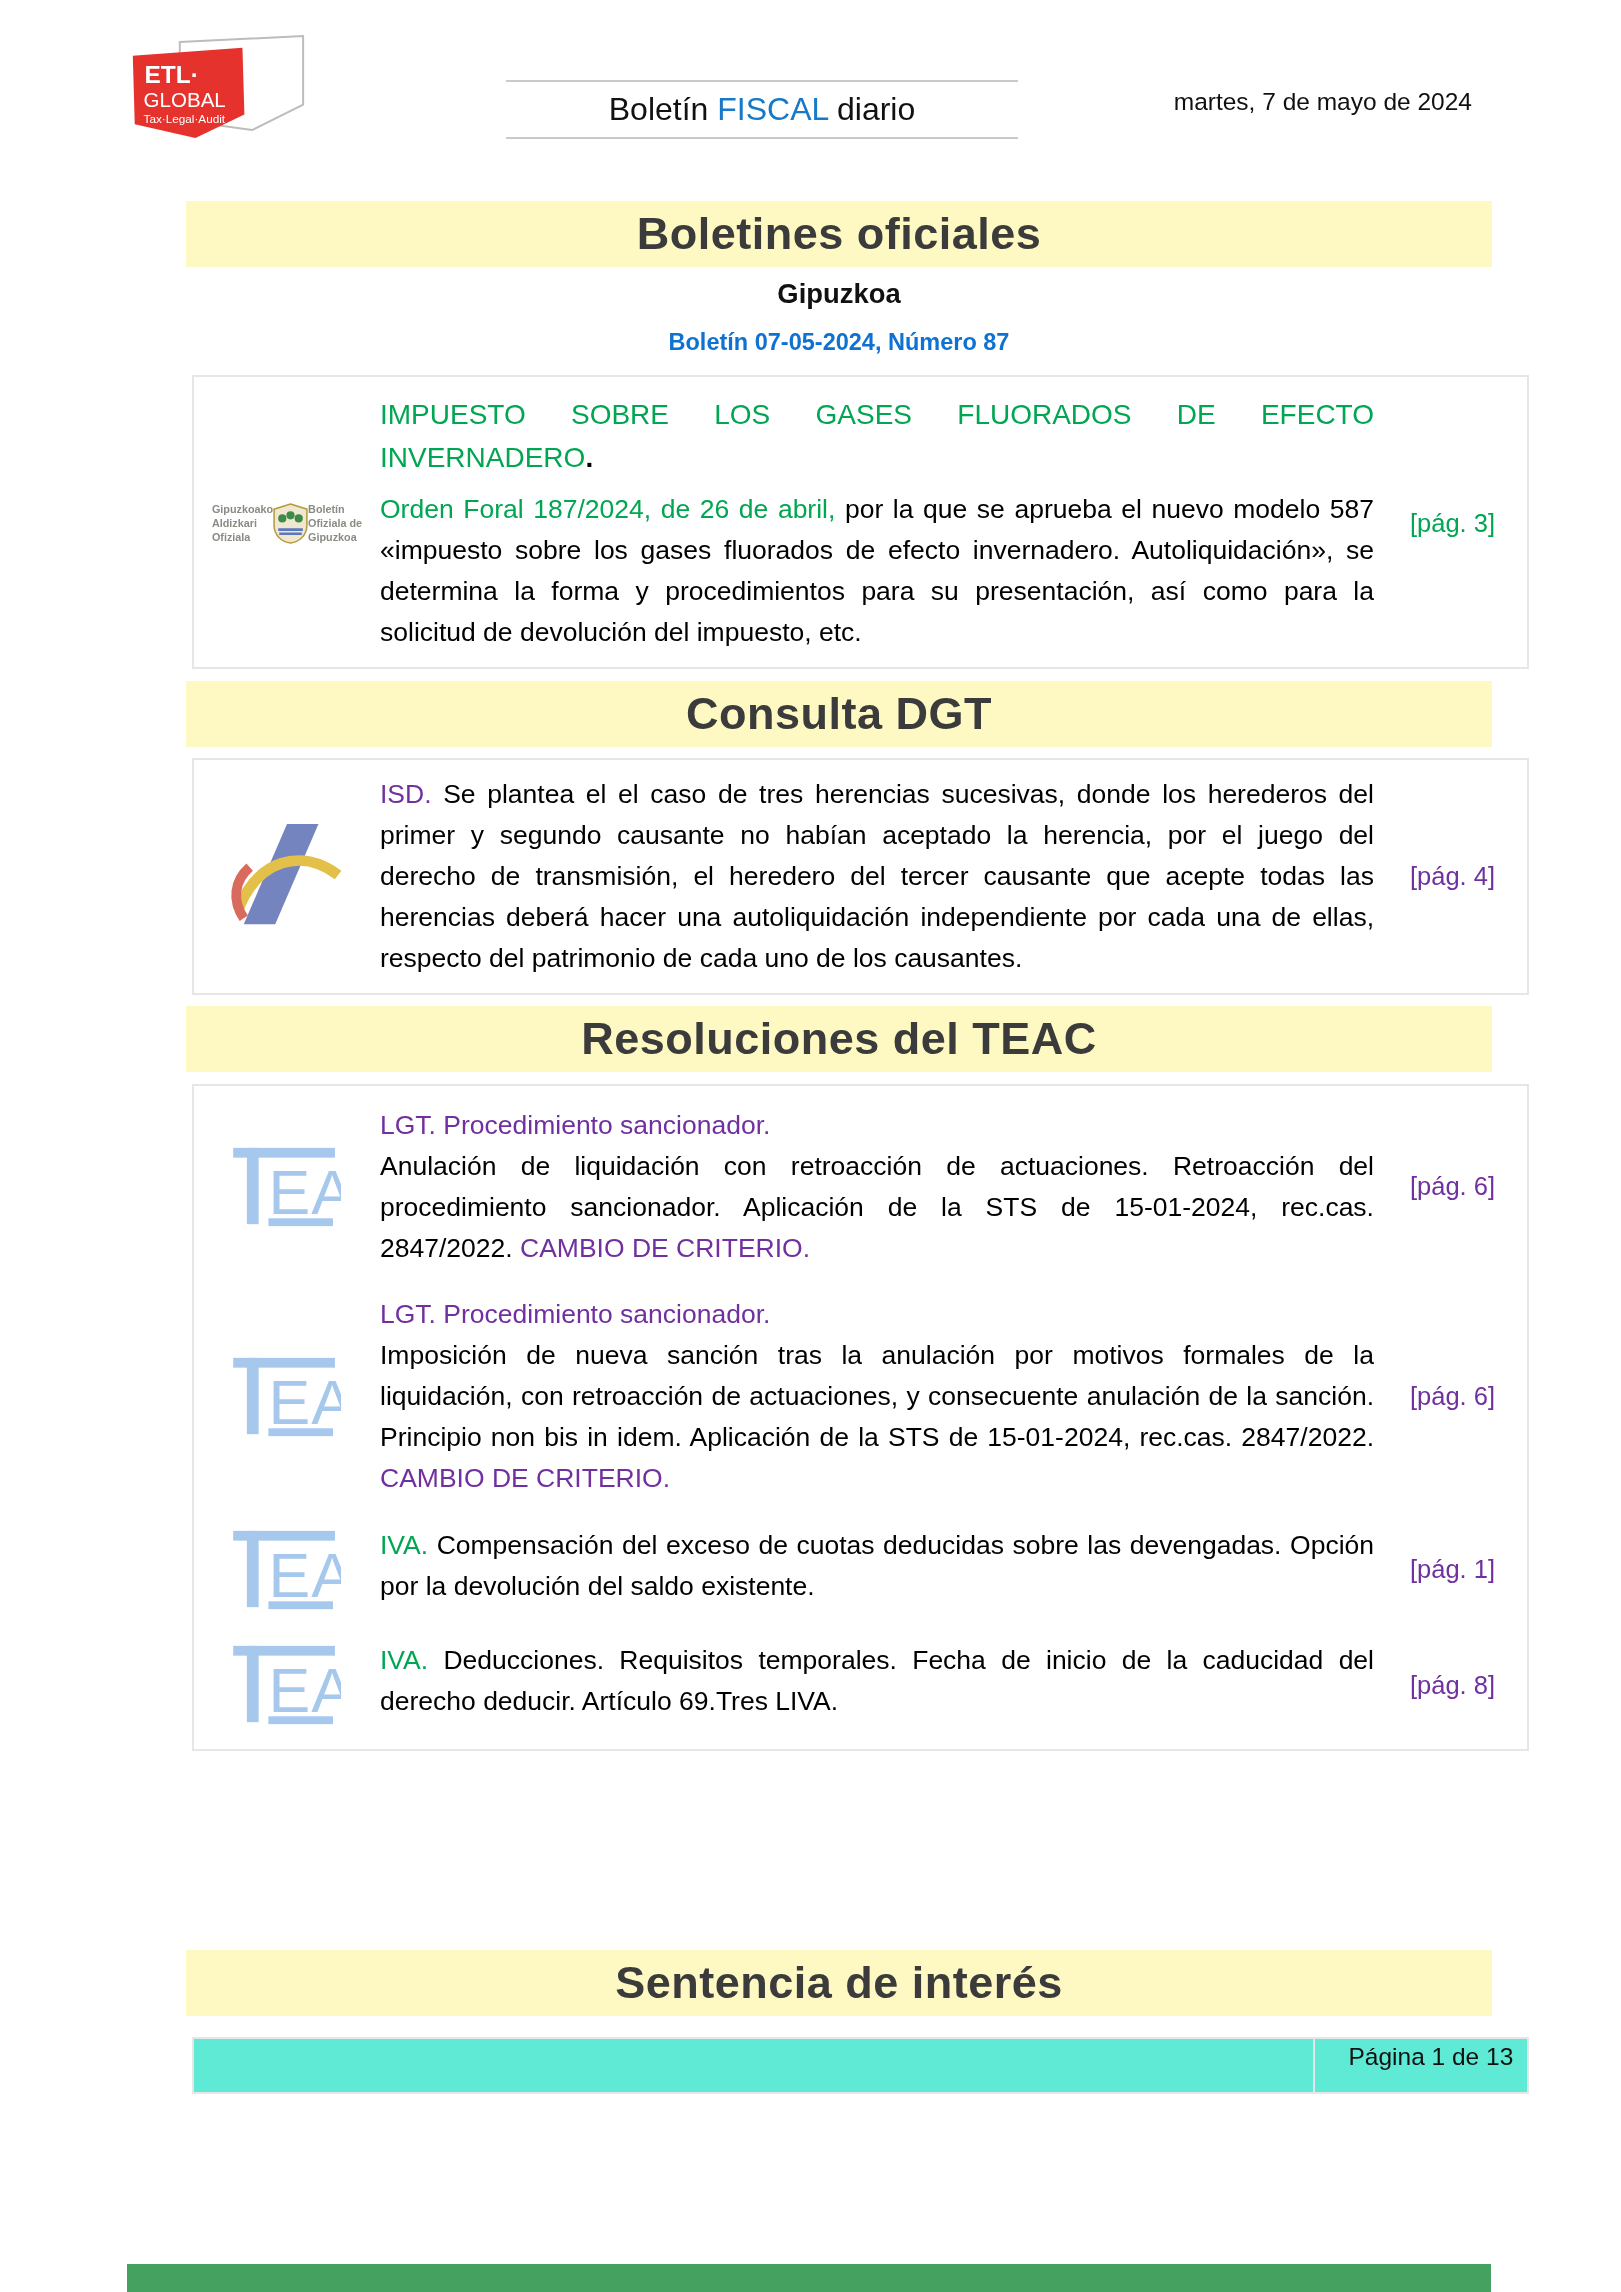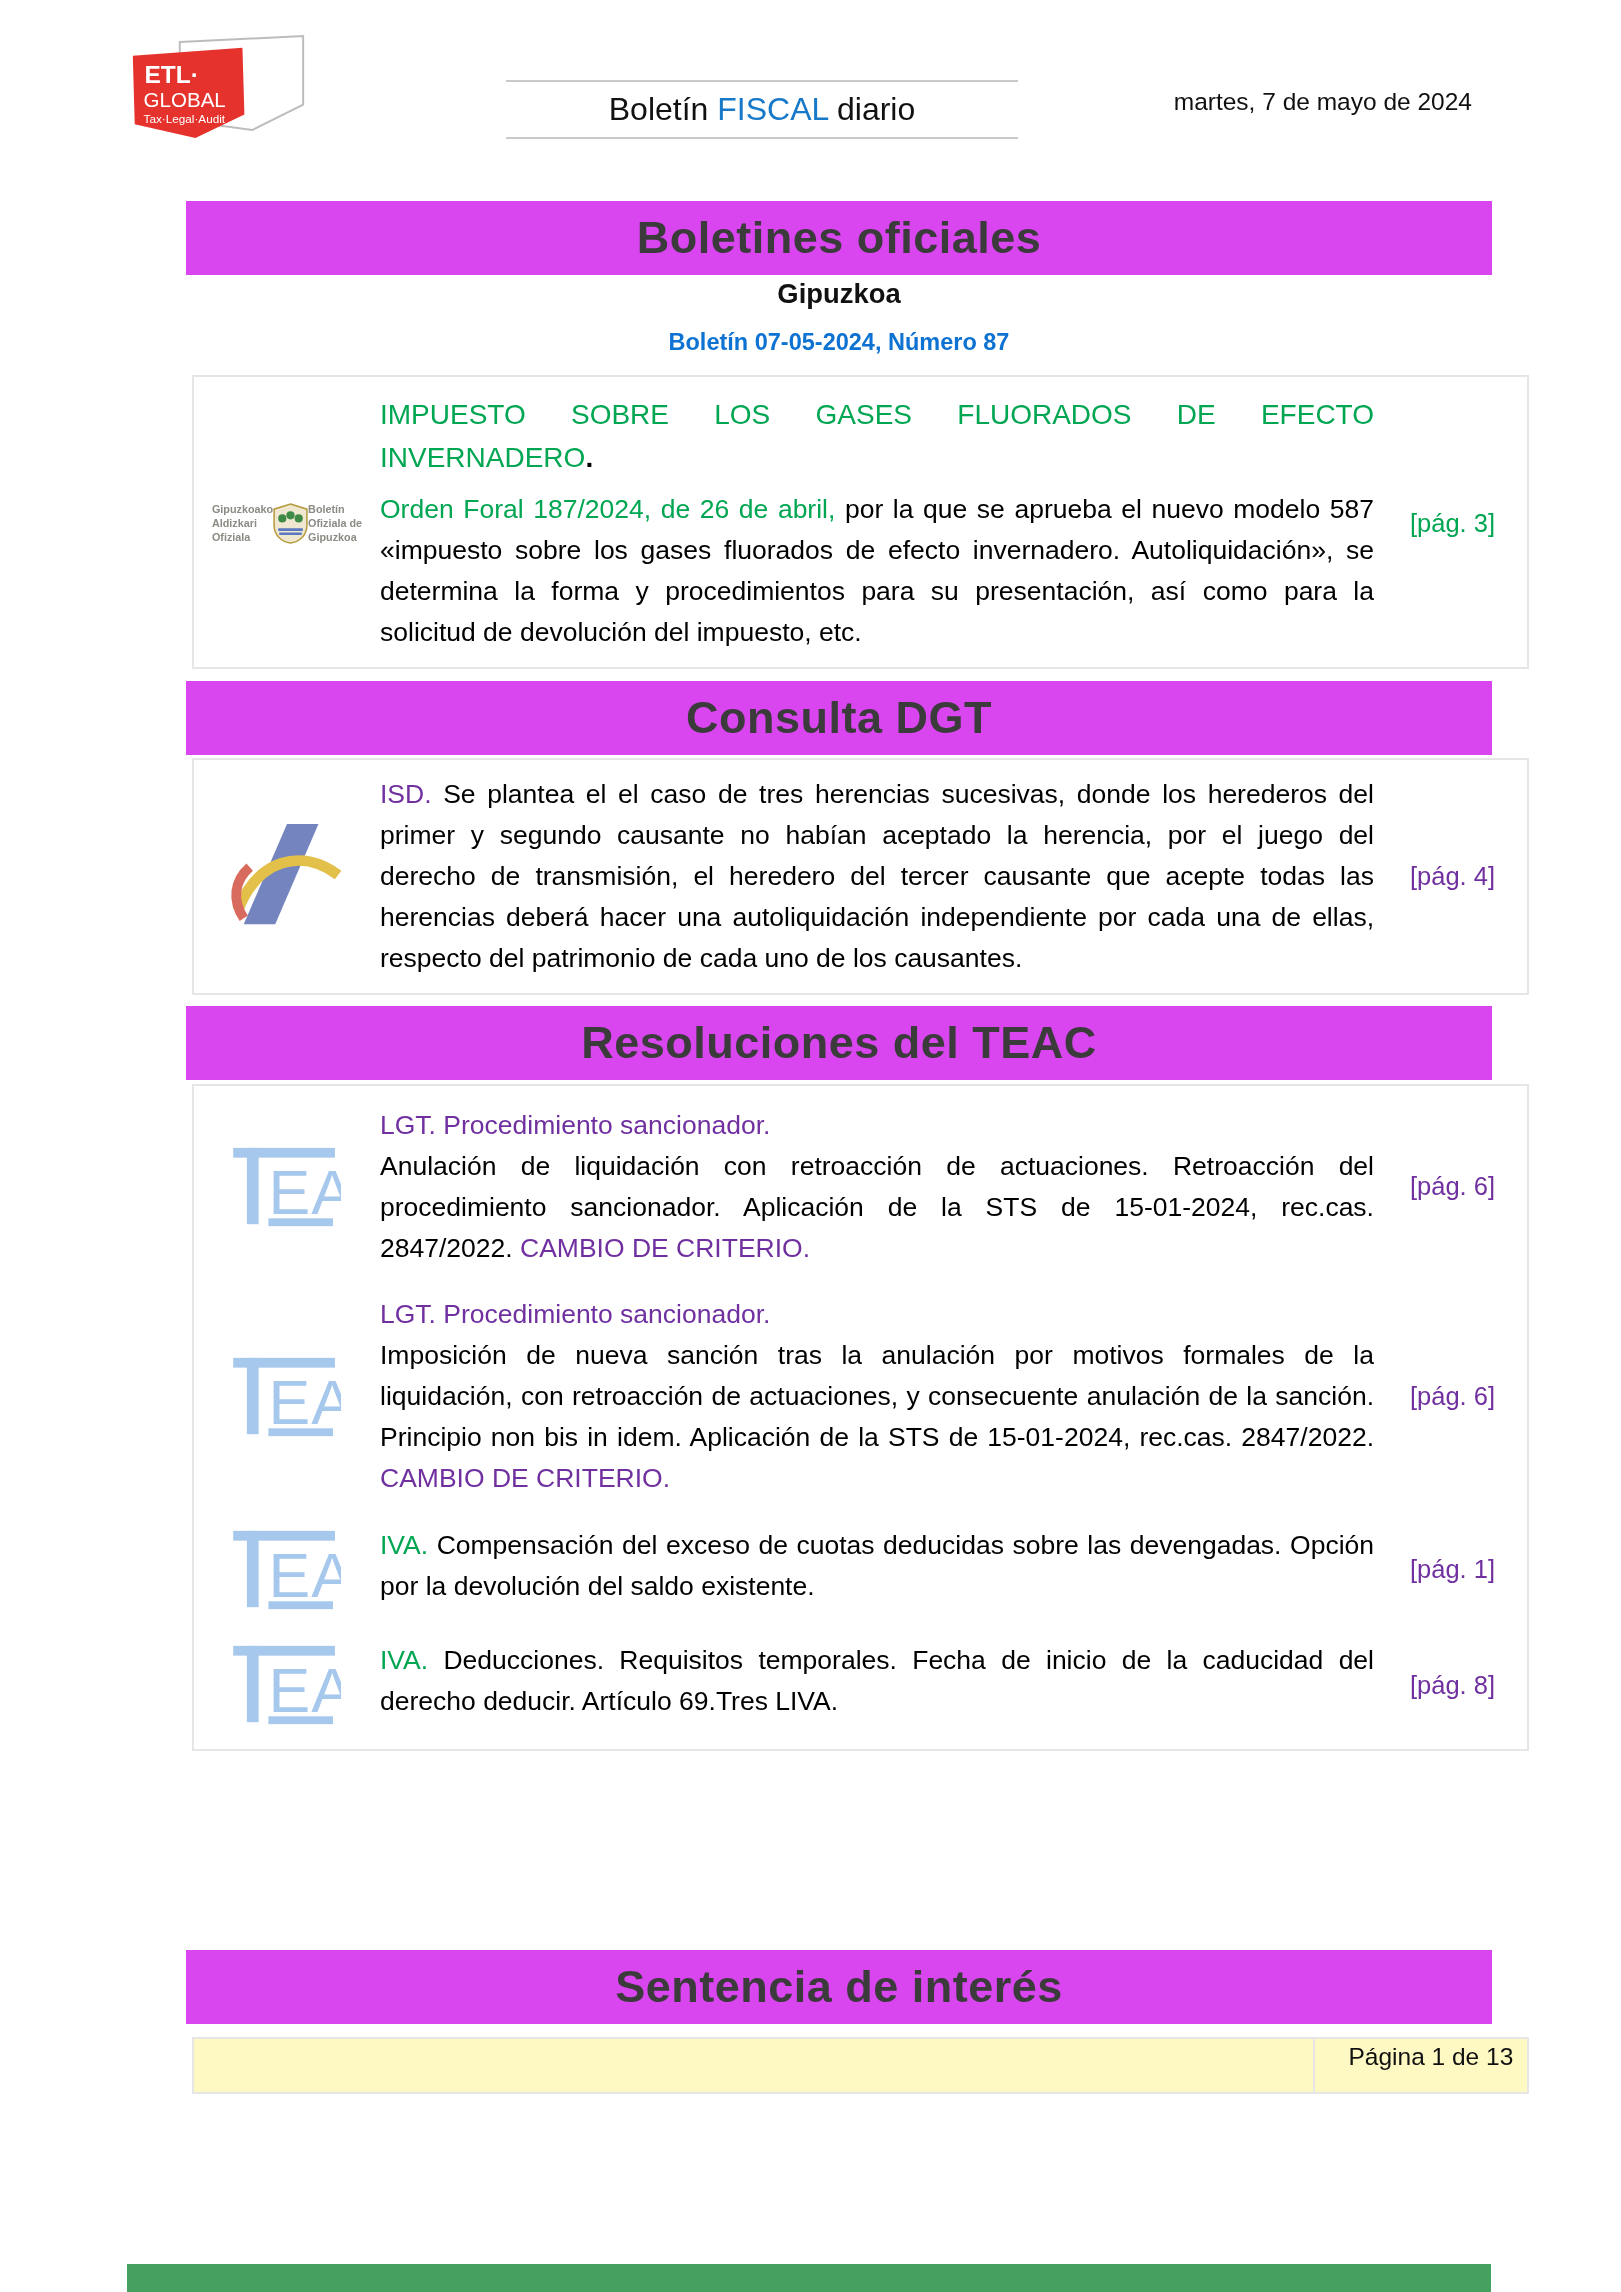--- a/index.html
+++ b/index.html
@@ -7,21 +7,21 @@
        font-family:"Liberation Sans",sans-serif;color:#000;overflow:hidden}
   p{margin:0}
   .abs{position:absolute}
   
   #etl-logo{left:123px;top:32px}
   #title-cell{left:506px;top:80px;width:512px;border-top:2px solid #c9c9c9;border-bottom:2px solid #c9c9c9;
               padding:8.8px 0;text-align:center;font-size:32px;color:#111}
   #title-cell .fiscal{color:#1779C7}
   #date{left:1117px;top:88px;width:355px;text-align:right;font-size:24.5px;color:#111}
   
-  .band{position:absolute;left:186px;width:1306px;height:74px;background:#d946ef;
+  .band{position:absolute;left:186px;width:1306px;height:66px;background:#fef9c3;
         display:flex;align-items:center;justify-content:center;
         font-size:45px;font-weight:bold;color:#3B3B3B;letter-spacing:0.5px}
   #band-boletines{top:201px}
   #band-consulta{top:681px}
   #band-teac{top:1006px}
   #band-sentencia{top:1950px}
   .centerline{position:absolute;left:186px;width:1306px;text-align:center}
   #label-gipuzkoa{top:278px;font-size:27.4px;font-weight:bold;color:#111}
   #bulletin-ref{top:329px;font-size:23.5px;font-weight:bold;color:#0E72D2}
   
@@ -40,21 +40,21 @@
   .purple{color:#7030A0}
   .bold{font-weight:bold}
   .ulink{color:#00A651;cursor:pointer}
   .plink{font-size:25.5px;cursor:pointer}
   .plink.green{color:#00A651}
   .plink.purple{color:#7030A0}
   
   .boglogo{display:flex;align-items:center;gap:0}
   .boglogo .bogtxt{font-size:10.8px;font-weight:bold;color:#8b8b84;line-height:1.3}
   
-  #footer-box{left:192px;top:2037px;width:1337px;height:57px;border:2px solid #e6e6e6;background:#fef9c3}
+  #footer-box{left:192px;top:2037px;width:1337px;height:57px;border:2px solid #e6e6e6;background:#5eead4}
   #footer-cell{position:absolute;left:1119px;top:0;right:0;bottom:0;border-left:2px solid #e6e6e6;
                text-align:right;padding:3.9px 13.7px 0 0;font-size:24.5px;color:#111}
   #bottom-band{left:127px;top:2264px;width:1364px;height:28px;background:#44A15F}
 </style>
 </head>
 <body>
 
 <div class="abs" id="etl-logo">
   <svg width="186" height="108" viewBox="0 0 190 110">
     <polygon points="58,10 184,4 184,74 132,100 58,90" fill="#ffffff" stroke="#bcbcbc" stroke-width="2"></polygon>

